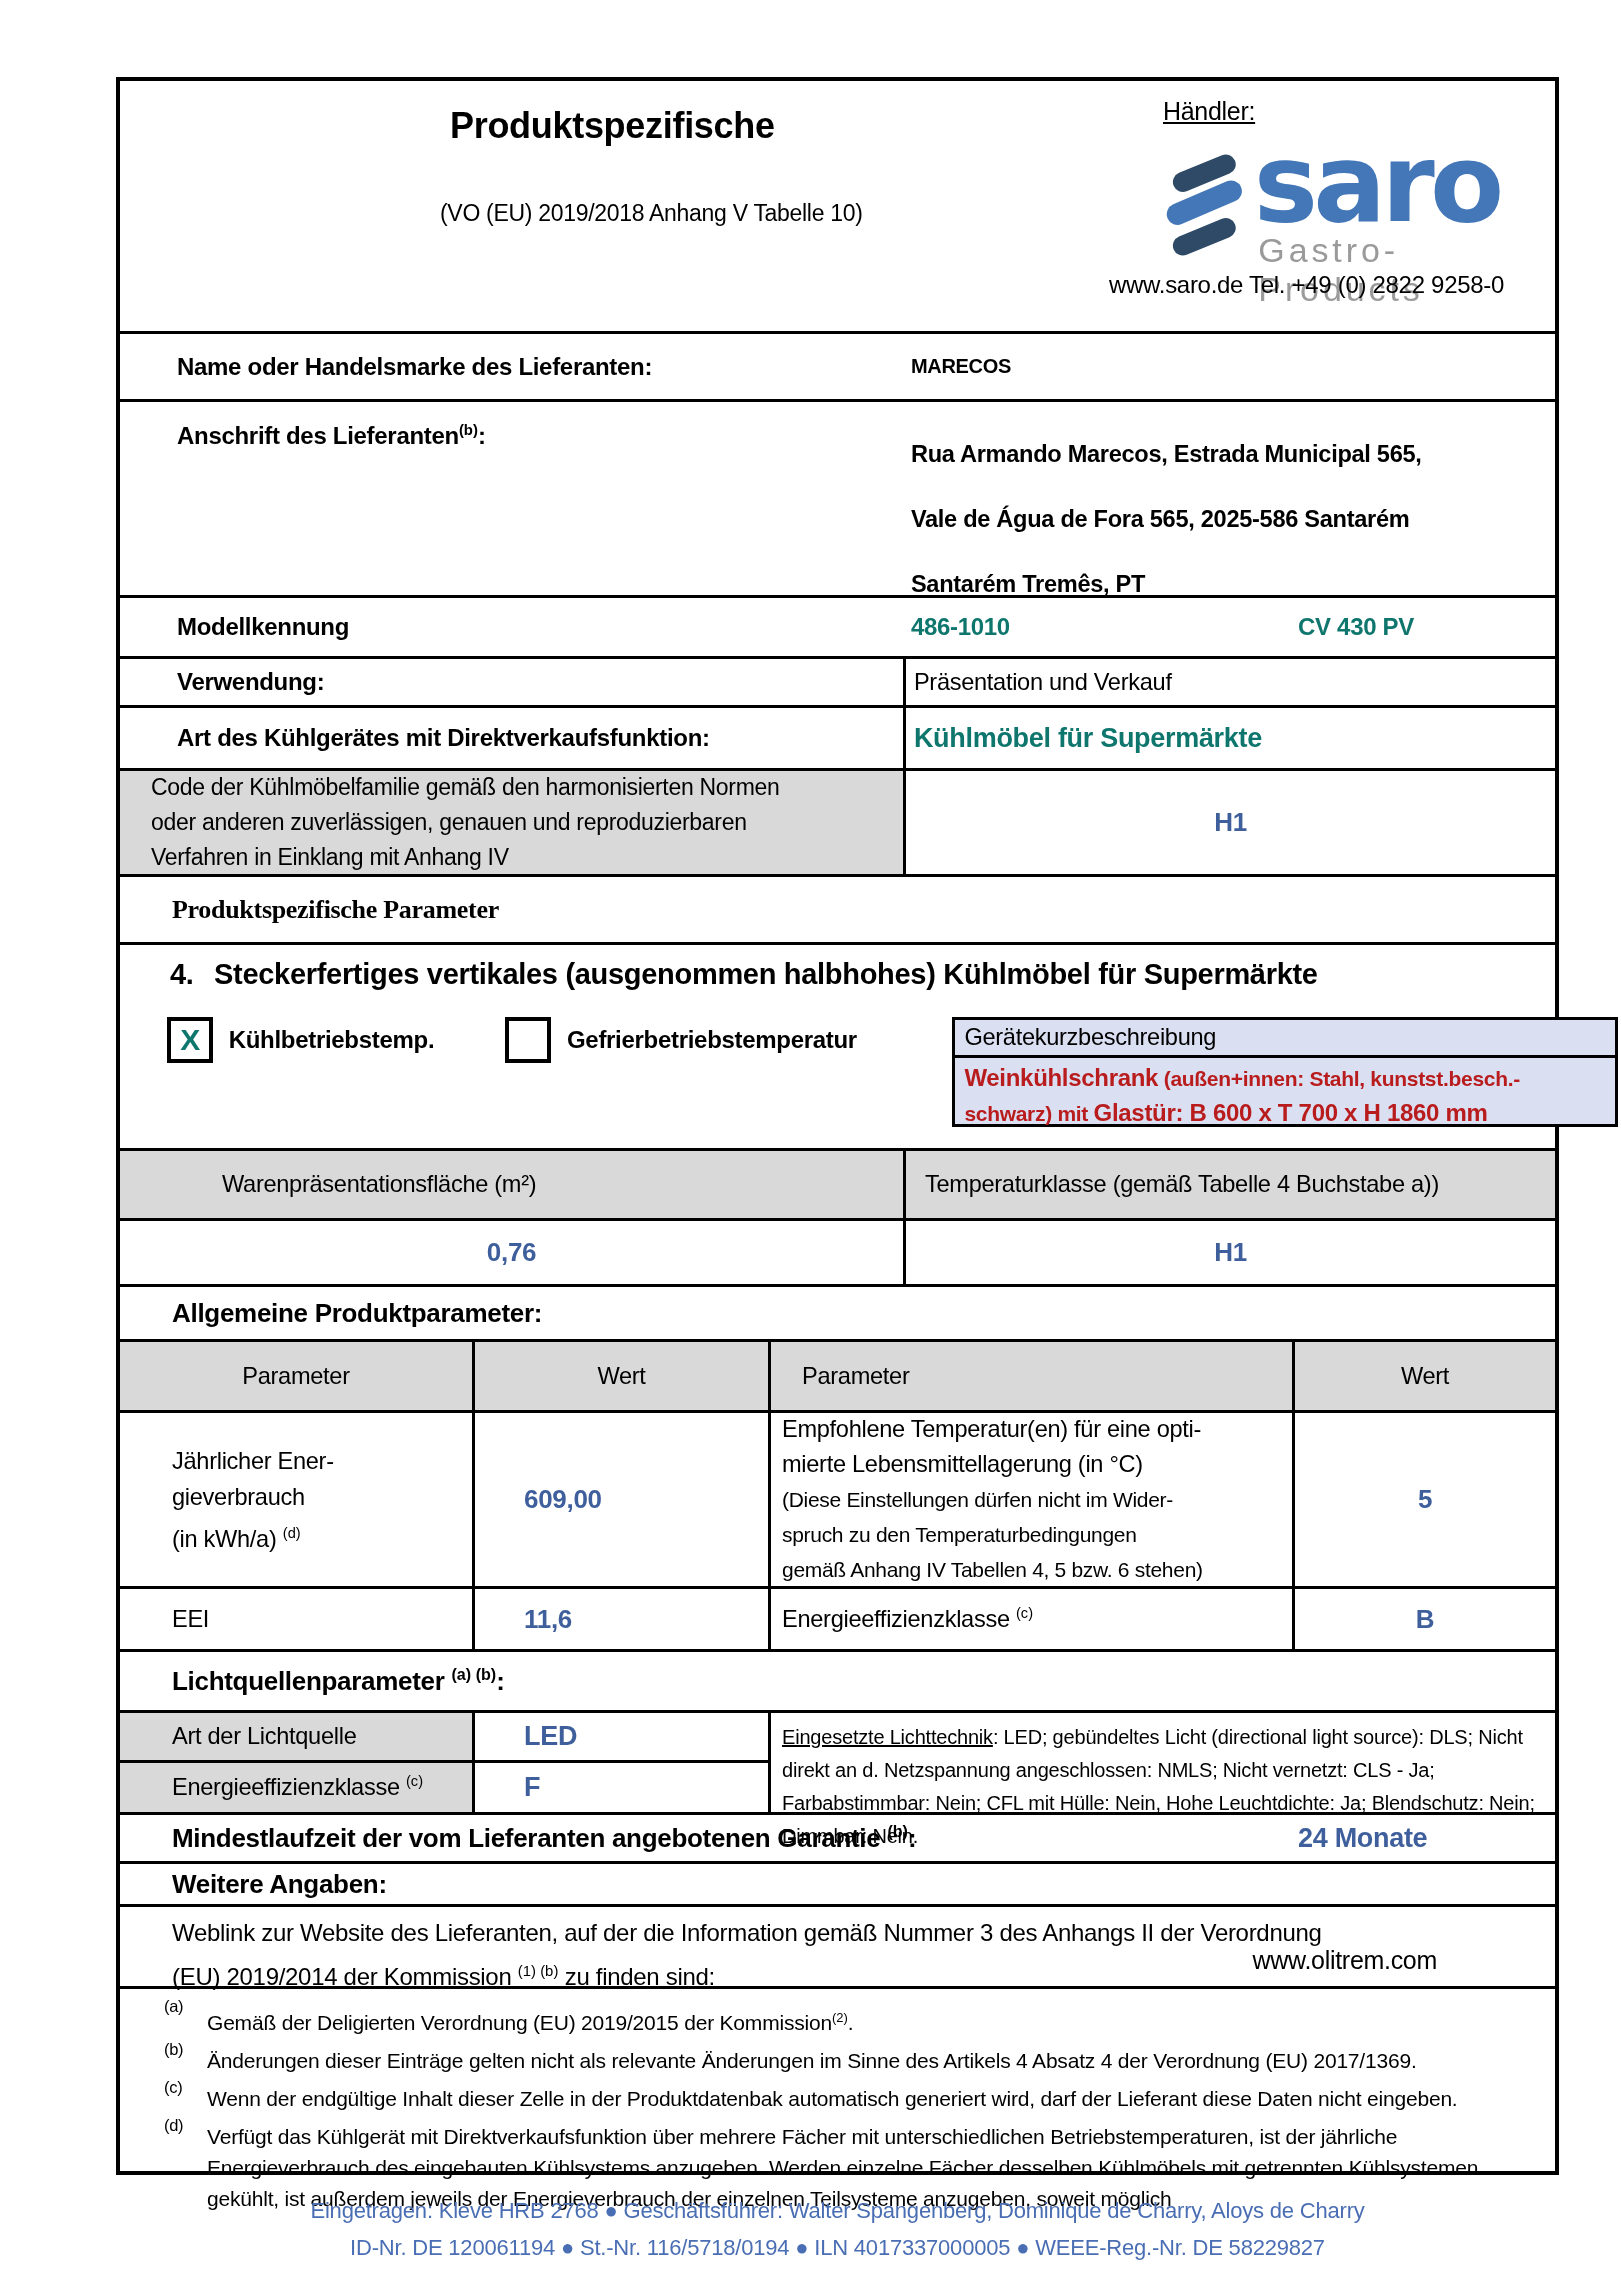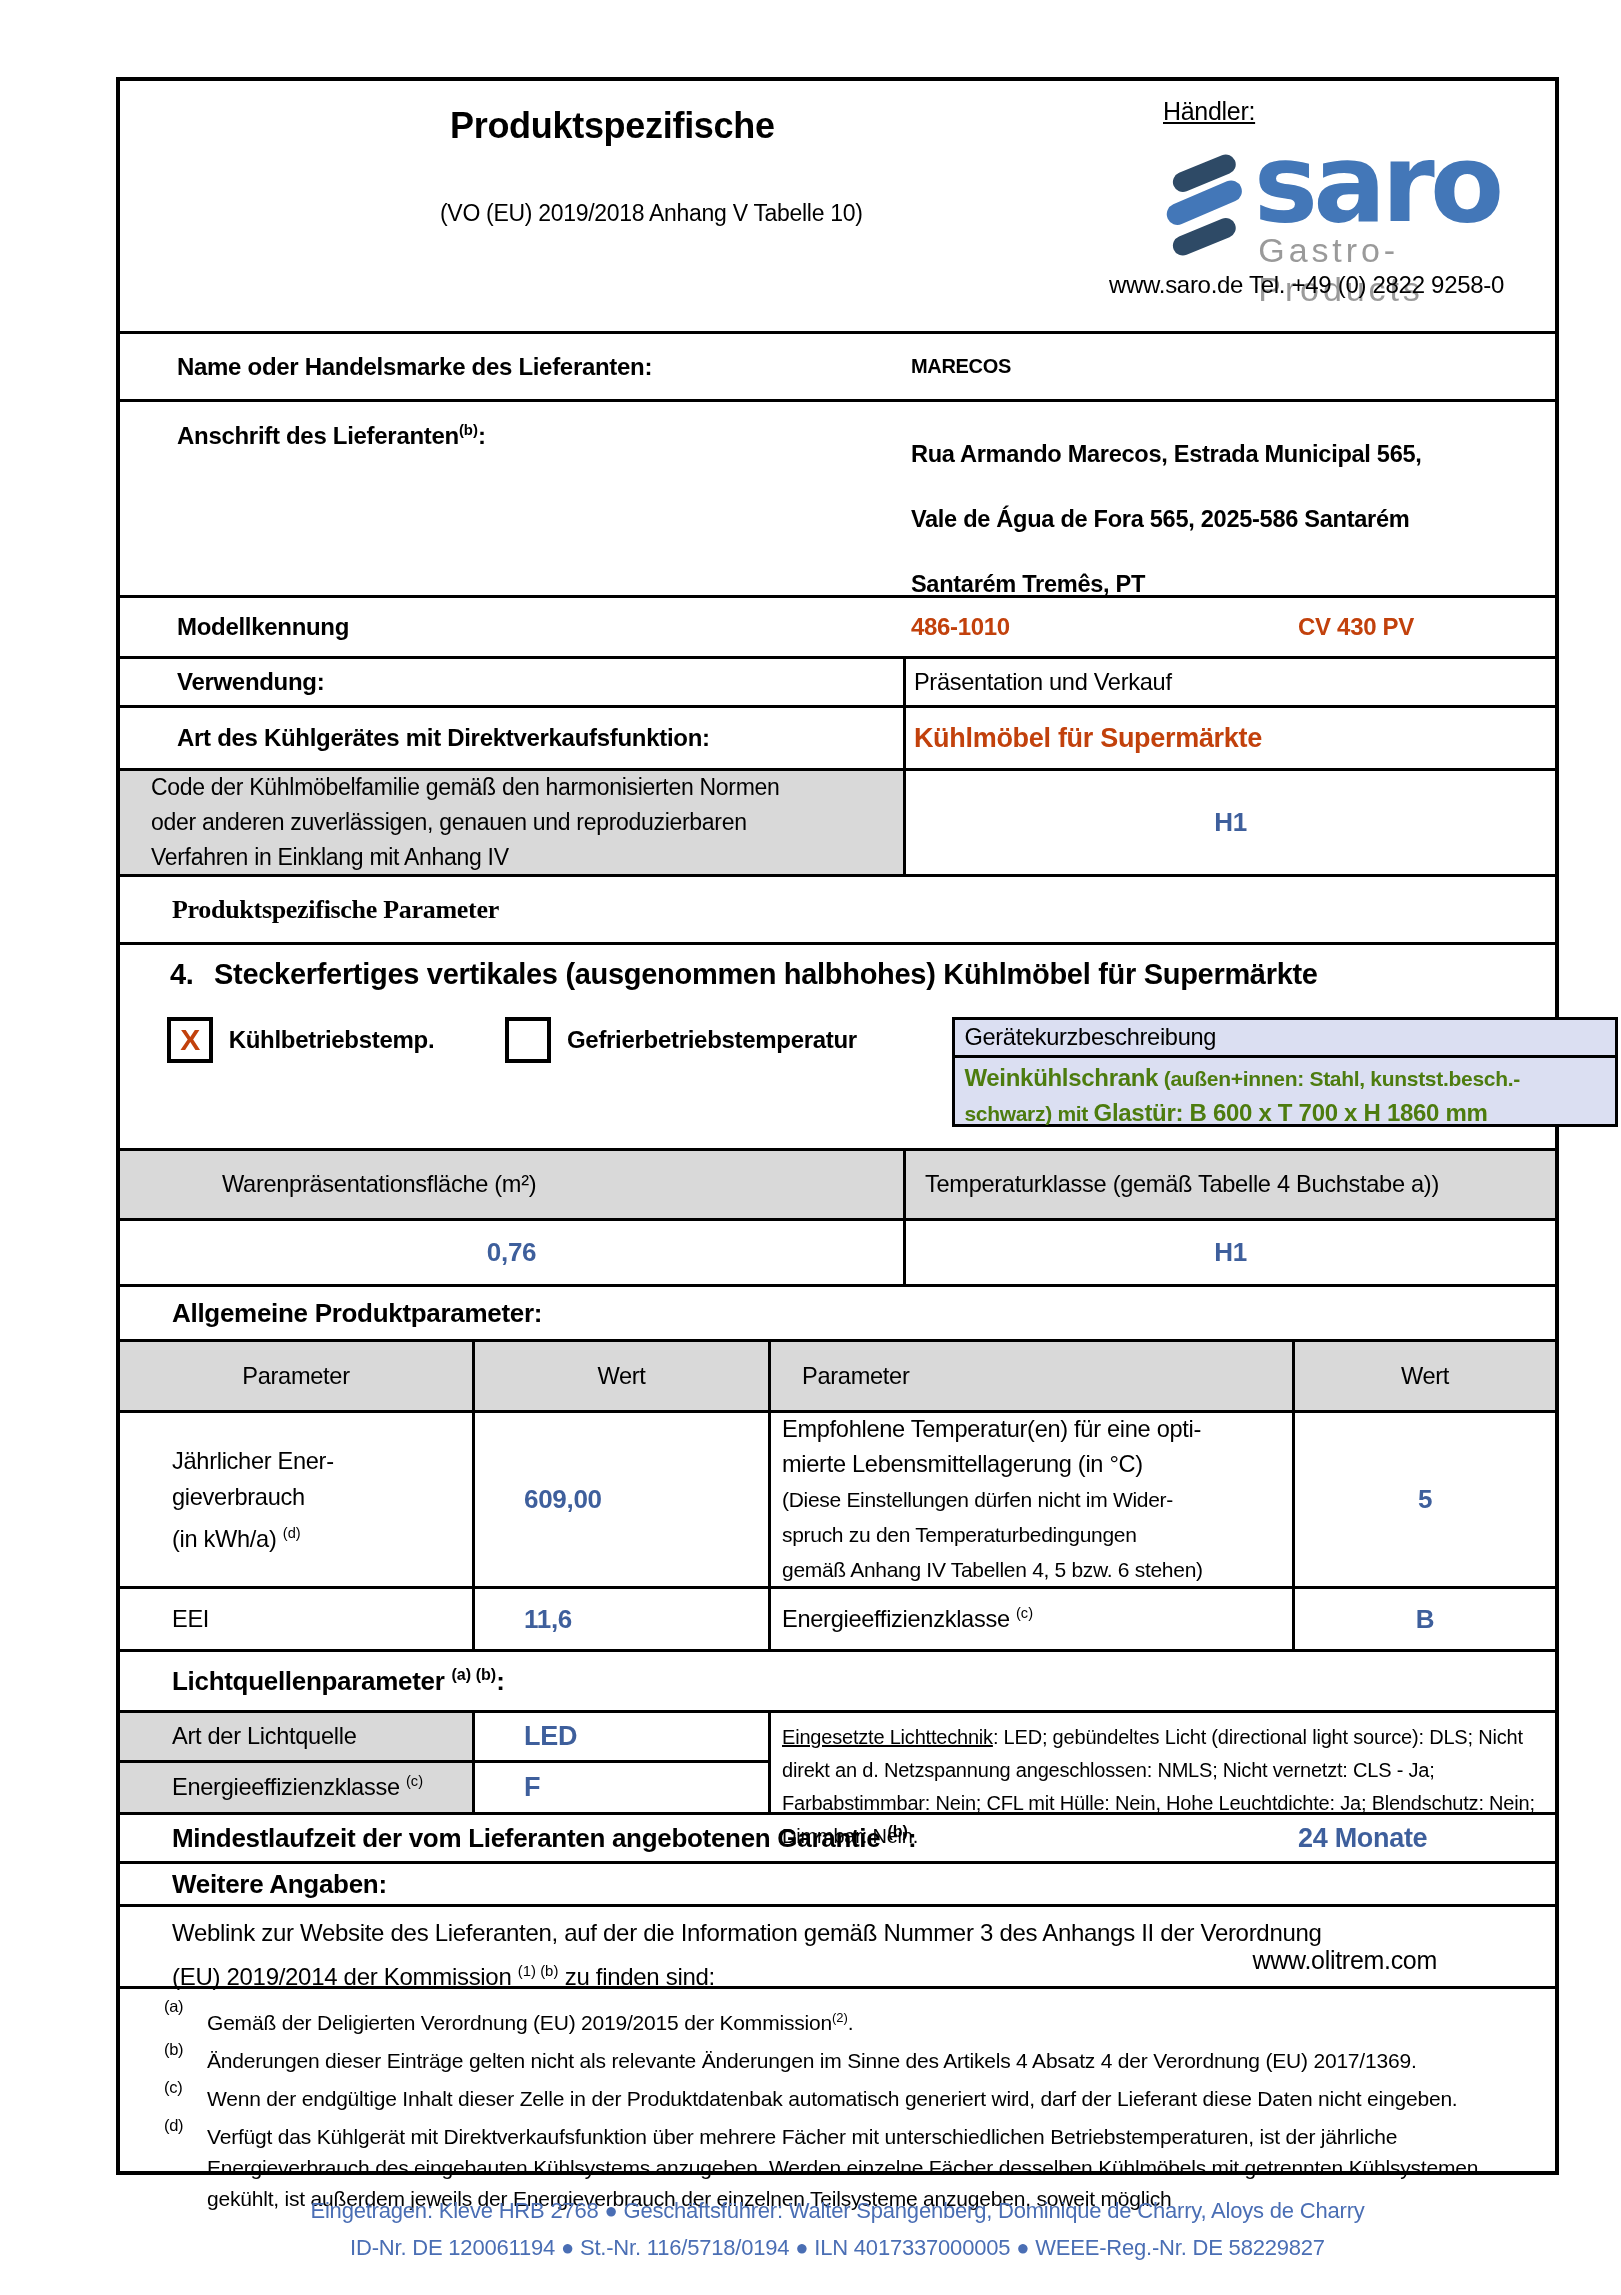--- a/index.html
+++ b/index.html
@@ -6,21 +6,21 @@
   .page{position:relative;width:1622px;height:2295px;background:#fff;
         font-family:"Liberation Sans",sans-serif;color:#000;letter-spacing:-0.3px;}
   .sheet{position:absolute;left:116px;top:77px;width:1443px;height:2098px;
          border:4.7px solid #000;box-sizing:border-box;display:flex;flex-direction:column;background:#fff;}
   .row{border-bottom:3.9px solid #000;box-sizing:border-box;position:relative;display:flex;flex:0 0 auto;}
   .row:last-child{border-bottom:none;flex:1 1 auto;}
   .lbl{font-weight:bold;font-size:24px;}
   .cell-l{flex:0 0 783px;box-sizing:border-box;padding-left:57px;display:flex;align-items:center;}
   .cell-r{flex:1 1 auto;box-sizing:border-box;padding-left:7.9px;display:flex;align-items:center;}
   .vline{border-left:3.1px solid #000;}
-  .blue{color:#c2410c;}
+  .blue{color:#0f766e;}
   .bold{font-weight:bold;}
   .gray{background:#d9d9d9;}
   sup.s{font-size:0.62em;vertical-align:super;letter-spacing:0;}
   
   .hrow{height:253px;}
   .h-left{flex:0 0 796px;position:relative;}
   .h-title{position:absolute;left:330px;top:23.6px;font-size:36px;font-weight:bold;}
   .h-sub{position:absolute;left:320px;top:119px;font-size:23px;}
   .h-right{flex:1 1 auto;position:relative;}
   .h-dealer{position:absolute;left:247px;top:15.7px;font-size:25px;text-decoration:underline;}
@@ -48,21 +48,21 @@
   .sec4-title{position:absolute;left:50px;top:12.6px;font-size:29px;font-weight:bold;}
   .sec4-num{display:inline-block;width:44px;}
   .cbrow{position:absolute;left:47px;top:72px;display:flex;align-items:center;}
   .cb{width:38px;height:38px;border:4.7px solid #000;display:flex;align-items:center;justify-content:center;
       font-size:30px;font-weight:bold;box-sizing:content-box;background:#fff;}
   .cb-lab{font-size:24px;font-weight:bold;margin:0 71px 0 15.7px;}
   .devbox{position:absolute;left:832px;top:72px;width:666px;height:110px;background:#dbdff2;
           border:3.1px solid #000;box-sizing:border-box;}
   .devbox-h{height:35px;border-bottom:3.1px solid #000;display:flex;align-items:center;
             padding-left:9.4px;font-size:23.6px;}
-  .devbox-b{padding:3.1px 9.4px;color:#4d7c0f;font-weight:bold;line-height:34px;font-size:21px;}
+  .devbox-b{padding:3.1px 9.4px;color:#b91c1c;font-weight:bold;line-height:34px;font-size:21px;}
   .devbox-b .big{font-size:24px;}
   
   .r-area-h{height:70px;}
   .area-l{flex:0 0 783px;box-sizing:border-box;display:flex;align-items:center;padding-left:102px;font-size:23.6px;}
   .area-r{flex:1 1 auto;display:flex;align-items:center;padding-left:19px;font-size:23.6px;box-sizing:border-box;}
   .r-area-v{height:66px;}
   .vblue{font-size:26px;font-weight:bold;color:#3e5f9c;}
   .area-vl{flex:0 0 783px;display:flex;align-items:center;justify-content:center;}
   .area-vr{flex:1 1 auto;display:flex;align-items:center;justify-content:center;box-sizing:border-box;}
   

